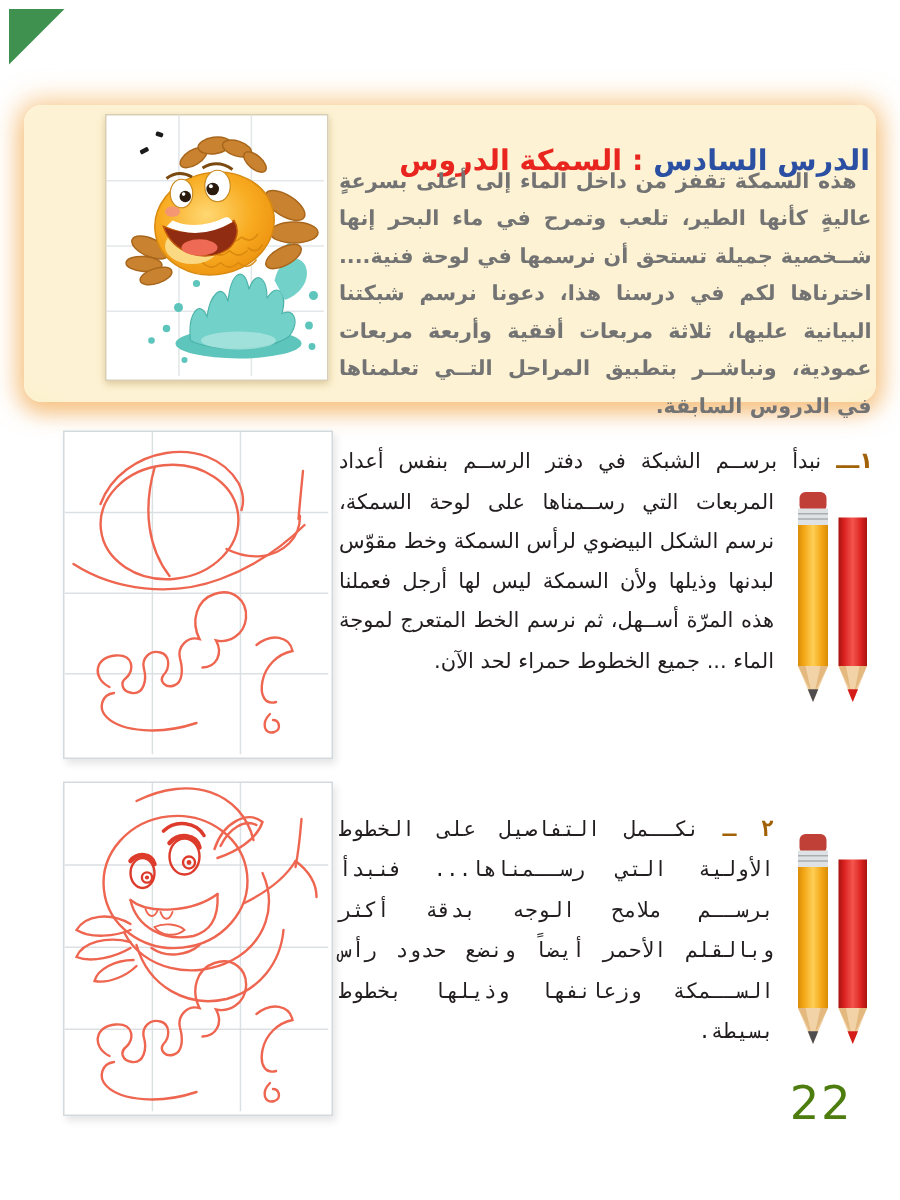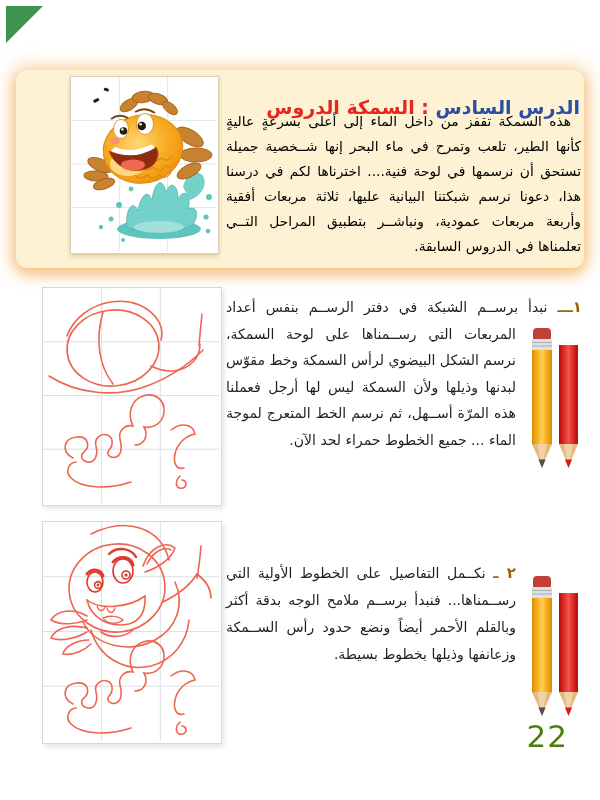--- a/index.html
+++ b/index.html
@@ -31,38 +31,38 @@
     direction:rtl;text-align:right;
     font-size:19px;font-weight:bold;line-height:26px;
     letter-spacing:0;
   }
   .lesson-title .lbl{color:#2b4fa2;text-align:center;}
   .lesson-title .sep{color:#e8251f;}
   .lesson-title .ttl{color:#e8251f;}
   .intro-text{
     position:absolute;left:226px;top:109px;width:355px;
     direction:rtl;text-align:justify;text-indent:10px;
-    font-size:13.8px;line-height:25px;color:#000000;margin:0;
+    font-size:13.8px;line-height:25px;color:#737373;margin:0;font-weight:bold;
   }
   
   .grid-card{
     position:absolute;left:42px;background:#ffffff;
     border:1px solid #d3dadd;
     box-shadow:2px 3px 5px rgba(0,0,0,.10);
   }
   .grid-card svg{display:block;}
   #grid1{top:287px;width:178px;height:217px;}
   #grid2{top:521px;width:178px;height:221px;}
   .step-text{
     position:absolute;left:226px;width:356px;margin:0;
     direction:rtl;text-align:justify;
     font-size:14px;color:#221d1e;
   }
   #step1-text{top:294px;line-height:26.5px;}
-  #step2-text{top:560px;line-height:27px;}
+  #step2-text{top:540px;line-height:27px;font-family:Liberation Mono, monospace;}
   .step-num{color:#a16207;font-weight:bold;font-size:15px;}
   .pencil-float{
     float:right;width:60px;height:172px;
     margin:0 0 2px 6px;
   }
   #step1-text .pencil-float{shape-outside:inset(32px 0 0 0);}
   #step1-text .pencil-float svg{margin-top:32px;}
   #step2-text .pencil-float{shape-outside:inset(14px 0 0 0);height:160px;}
   #step2-text .pencil-float svg{margin-top:14px;}
   .page-number{

